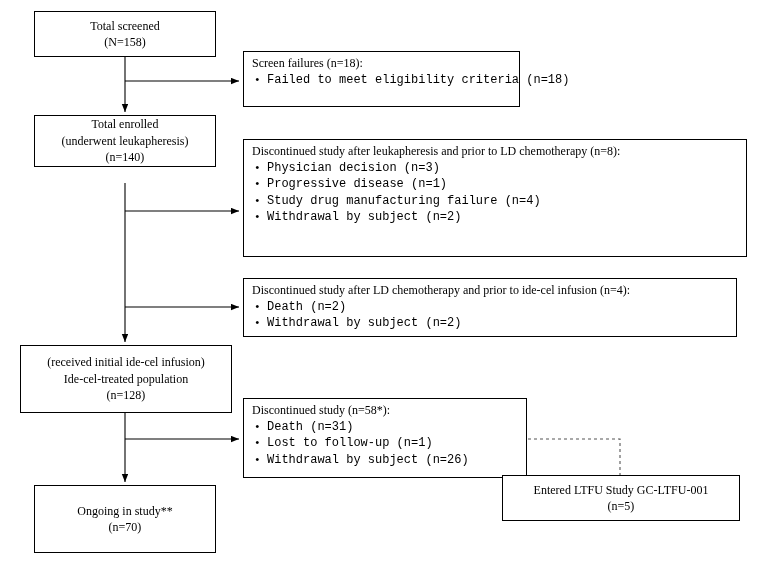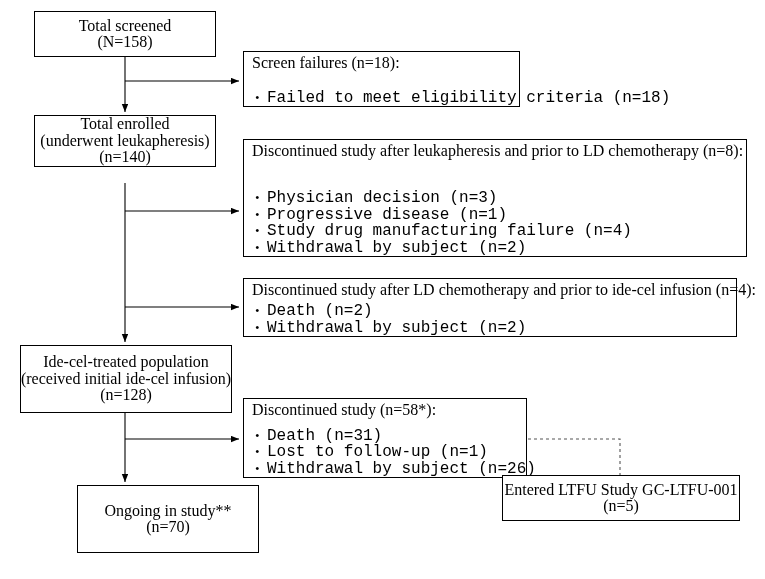--- a/index.html
+++ b/index.html
@@ -10,37 +10,37 @@
     color:#000000;
     overflow:hidden;
     position:relative;
   }
   #flow{position:absolute;left:0;top:0;width:765px;height:579px;}
   .box{
     position:absolute;
     border:1px solid #000000;
     box-sizing:border-box;
     background:#ffffff;
-    font-size:16px;
+    font-size:12px;
     line-height:16.5px;
     z-index:2;
   }
   .box.center{
     display:flex;
     flex-direction:column;
     align-items:center;
     justify-content:center;
     text-align:center;
   }
   .box.left{
     display:flex;
     flex-direction:column;
-    justify-content:space-between;
+    justify-content:flex-start;
     text-align:left;
-    padding:3px 6px 0 8px;
+    padding:3px 6px 6px 8px;
   }
   .box .ln{white-space:nowrap;}
   ul.bullets{
     list-style:none;
     margin:0;padding:0;font-family:Liberation Mono, monospace;
   }
   ul.bullets li{
     position:relative;
     padding-left:15px;
     white-space:nowrap;
@@ -89,26 +89,26 @@
     <div class="ln">(N=158)</div>
   </div>
 
   <div class="box center" style="left:34px;top:115px;width:182px;height:52px;">
     <div class="ln">Total enrolled</div>
     <div class="ln">(underwent leukapheresis)</div>
     <div class="ln">(n=140)</div>
   </div>
 
   <div class="box center" style="left:20px;top:345px;width:212px;height:68px;">
+    <div class="ln">(received initial ide-cel infusion)</div>
     <div class="ln">Ide-cel-treated population</div>
-    <div class="ln">(received initial ide-cel infusion)</div>
     <div class="ln">(n=128)</div>
   </div>
 
-  <div class="box center" style="left:34px;top:485px;width:182px;height:68px;margin-left:43px;">
+  <div class="box center" style="left:34px;top:485px;width:182px;height:68px;">
     <div class="ln">Ongoing in study**</div>
     <div class="ln">(n=70)</div>
   </div>
 
   <div class="box left" style="left:243px;top:51px;width:277px;height:56px;">
     <div class="hdr">Screen failures  (n=18):</div>
     <ul class="bullets">
       <li>Failed to meet eligibility  criteria (n=18)</li>
     </ul>
   </div>

